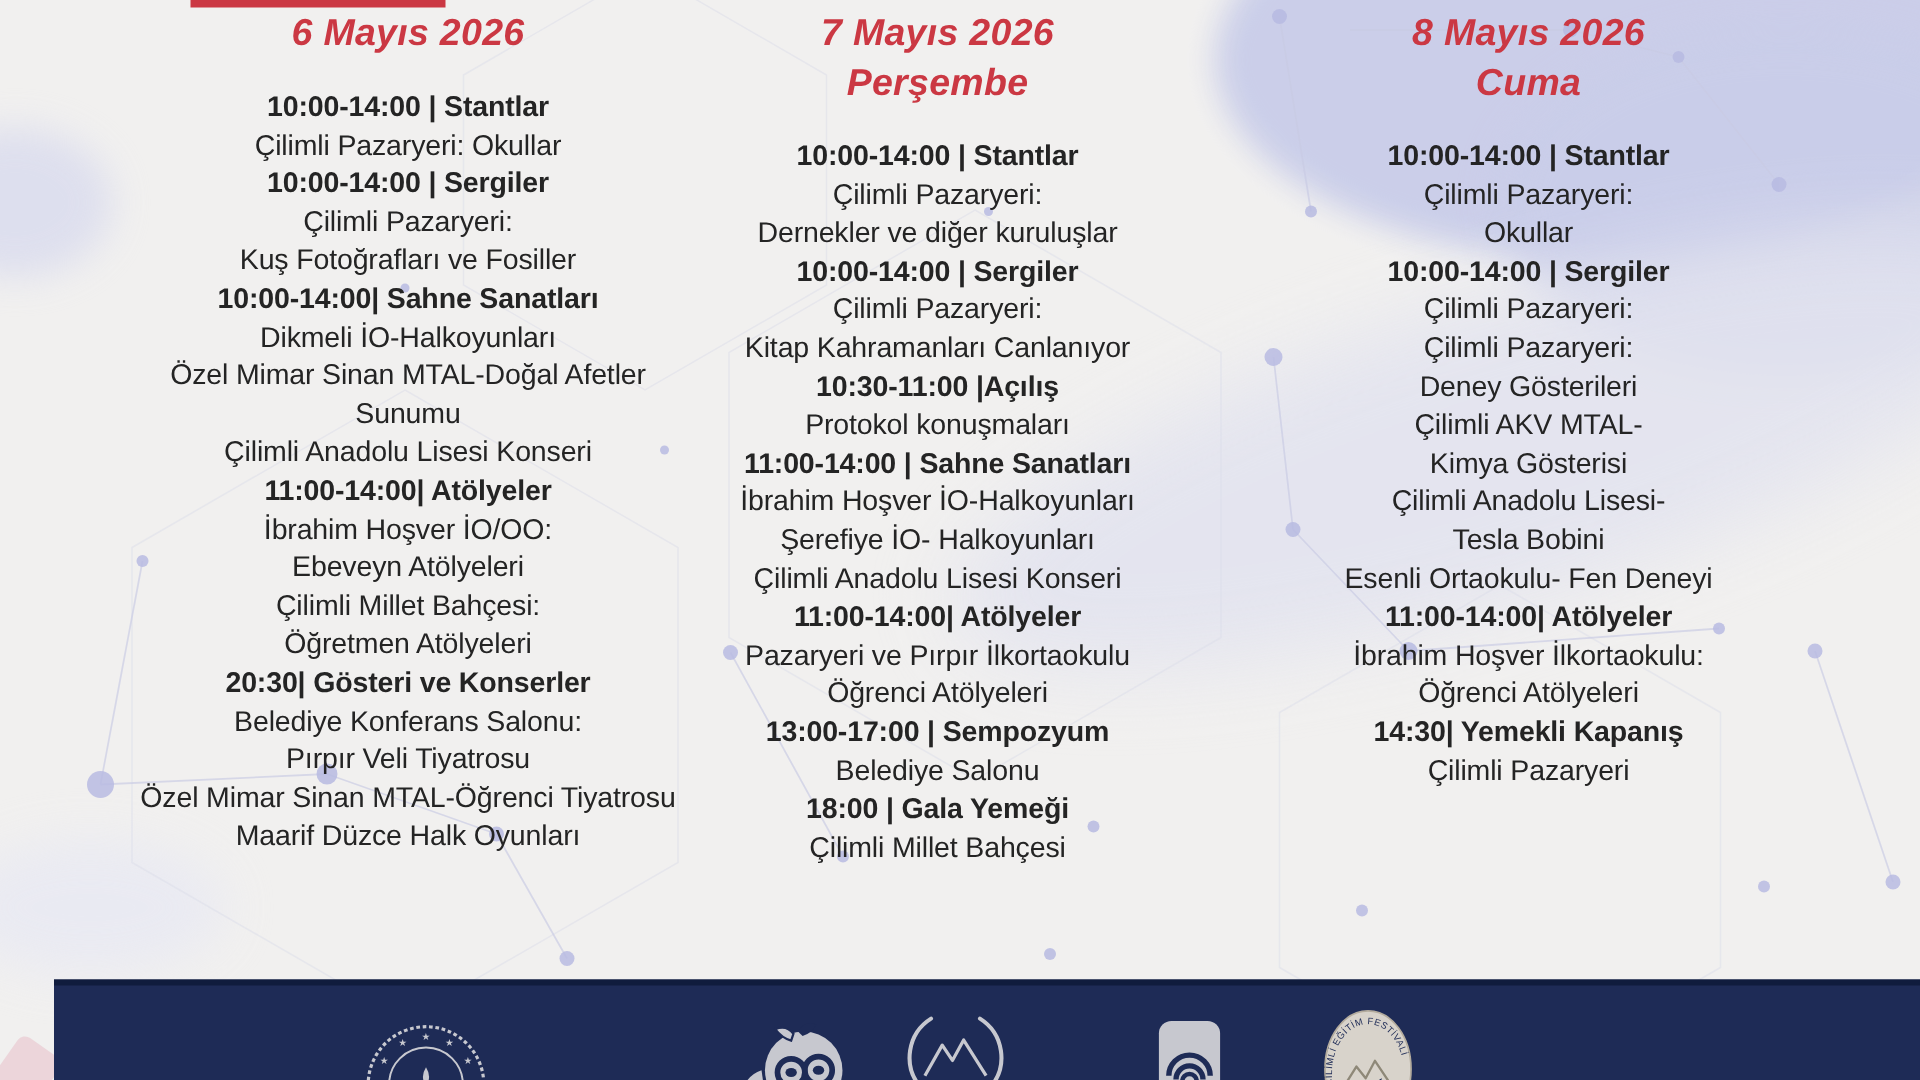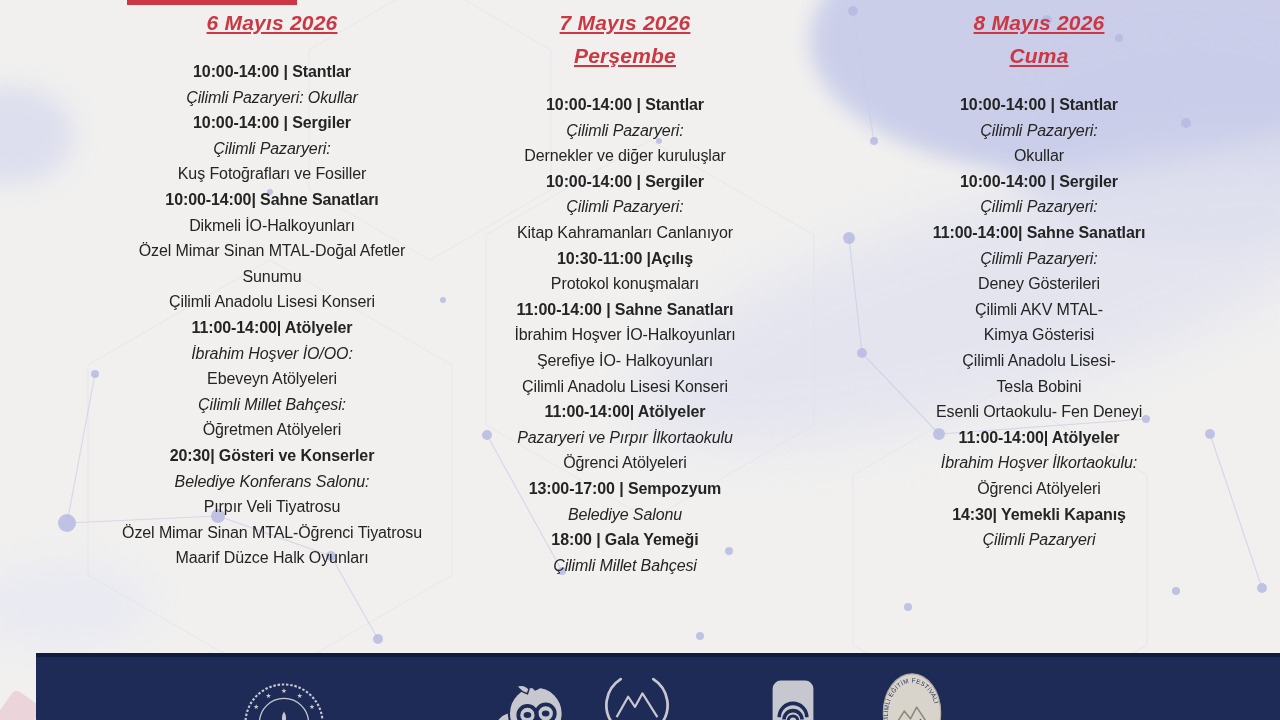--- a/index.html
+++ b/index.html
@@ -16,27 +16,27 @@
   .blob4{left:-30px;top:560px;width:180px;height:90px;background:#e8e9f3;filter:blur(16px);opacity:.8;}
   .pink-sliver{position:absolute;left:-8px;top:692px;width:34px;height:70px;background:#e9ccd3;
                transform:rotate(35deg);opacity:.75;border-radius:6px;}
   .top-strip{position:absolute;left:127px;top:0;width:170px;height:5px;background:var(--red,#cb3843);}
   svg.network{position:absolute;inset:0;}
 
   
   .col{position:absolute;top:6px;text-align:center;color:var(--ink,#242424);}
   .c0{left:62px;width:420px;}
   .c1{left:452px;width:346px;}
-  .c2{left:872px;width:334px;}
-  .col .date,.col .day{font-size:21px;line-height:33px;font-weight:800;font-style:italic;
-                       color:var(--red,#cb3843);letter-spacing:.2px;text-decoration:underline;}
+  .c2{left:852px;width:334px;}
+  .col .date,.col .day{font-size:25px;line-height:33px;font-weight:800;font-style:italic;
+                       color:var(--red,#cb3843);letter-spacing:.2px;}
   .lines{margin-top:20px;}
-  .line{font-size:16px;line-height:25.6px;letter-spacing:-.1px;white-space:nowrap;}
+  .line{font-size:19px;line-height:25.6px;letter-spacing:-.1px;white-space:nowrap;}
   .line.b{font-weight:700;}
-  .line.i{font-style:italic;}
+  .line.i{}
 
   
   .footer{position:absolute;left:36px;top:653px;width:1244px;height:67px;
           background:var(--navy,#1e2b56);border-top:4px solid #101c3d;overflow:hidden;}
   .footer svg{position:absolute;}
   .logo-meb{left:207px;top:25px;width:82px;height:82px;}
   .logo-owl{left:458px;top:20px;width:76px;height:76px;}
   .logo-mtn{left:567px;top:15px;width:68px;height:74px;}
   .logo-arc{left:736px;top:20px;width:42px;height:72px;}
   .logo-badge{left:845px;top:14px;width:62px;height:84px;}
@@ -166,21 +166,20 @@
     <header>
       <div class="date">8 Mayıs 2026</div>
       <div class="day">Cuma</div>
     </header>
     <div class="lines">
         <div class="line b">10:00-14:00 | Stantlar</div>
         <div class="line i">Çilimli Pazaryeri:</div>
         <div class="line r">Okullar</div>
         <div class="line b">10:00-14:00 | Sergiler</div>
         <div class="line i">Çilimli Pazaryeri:</div>
-        <div class="line b">11:00-14:00| Sahne Sanatları</div>
         <div class="line i">Çilimli Pazaryeri:</div>
         <div class="line r">Deney Gösterileri</div>
         <div class="line r">Çilimli AKV MTAL-</div>
         <div class="line r">Kimya Gösterisi</div>
         <div class="line r">Çilimli Anadolu Lisesi-</div>
         <div class="line r">Tesla Bobini</div>
         <div class="line r">Esenli Ortaokulu- Fen Deneyi</div>
         <div class="line b">11:00-14:00| Atölyeler</div>
         <div class="line i">İbrahim Hoşver İlkortaokulu:</div>
         <div class="line r">Öğrenci Atölyeleri</div>

